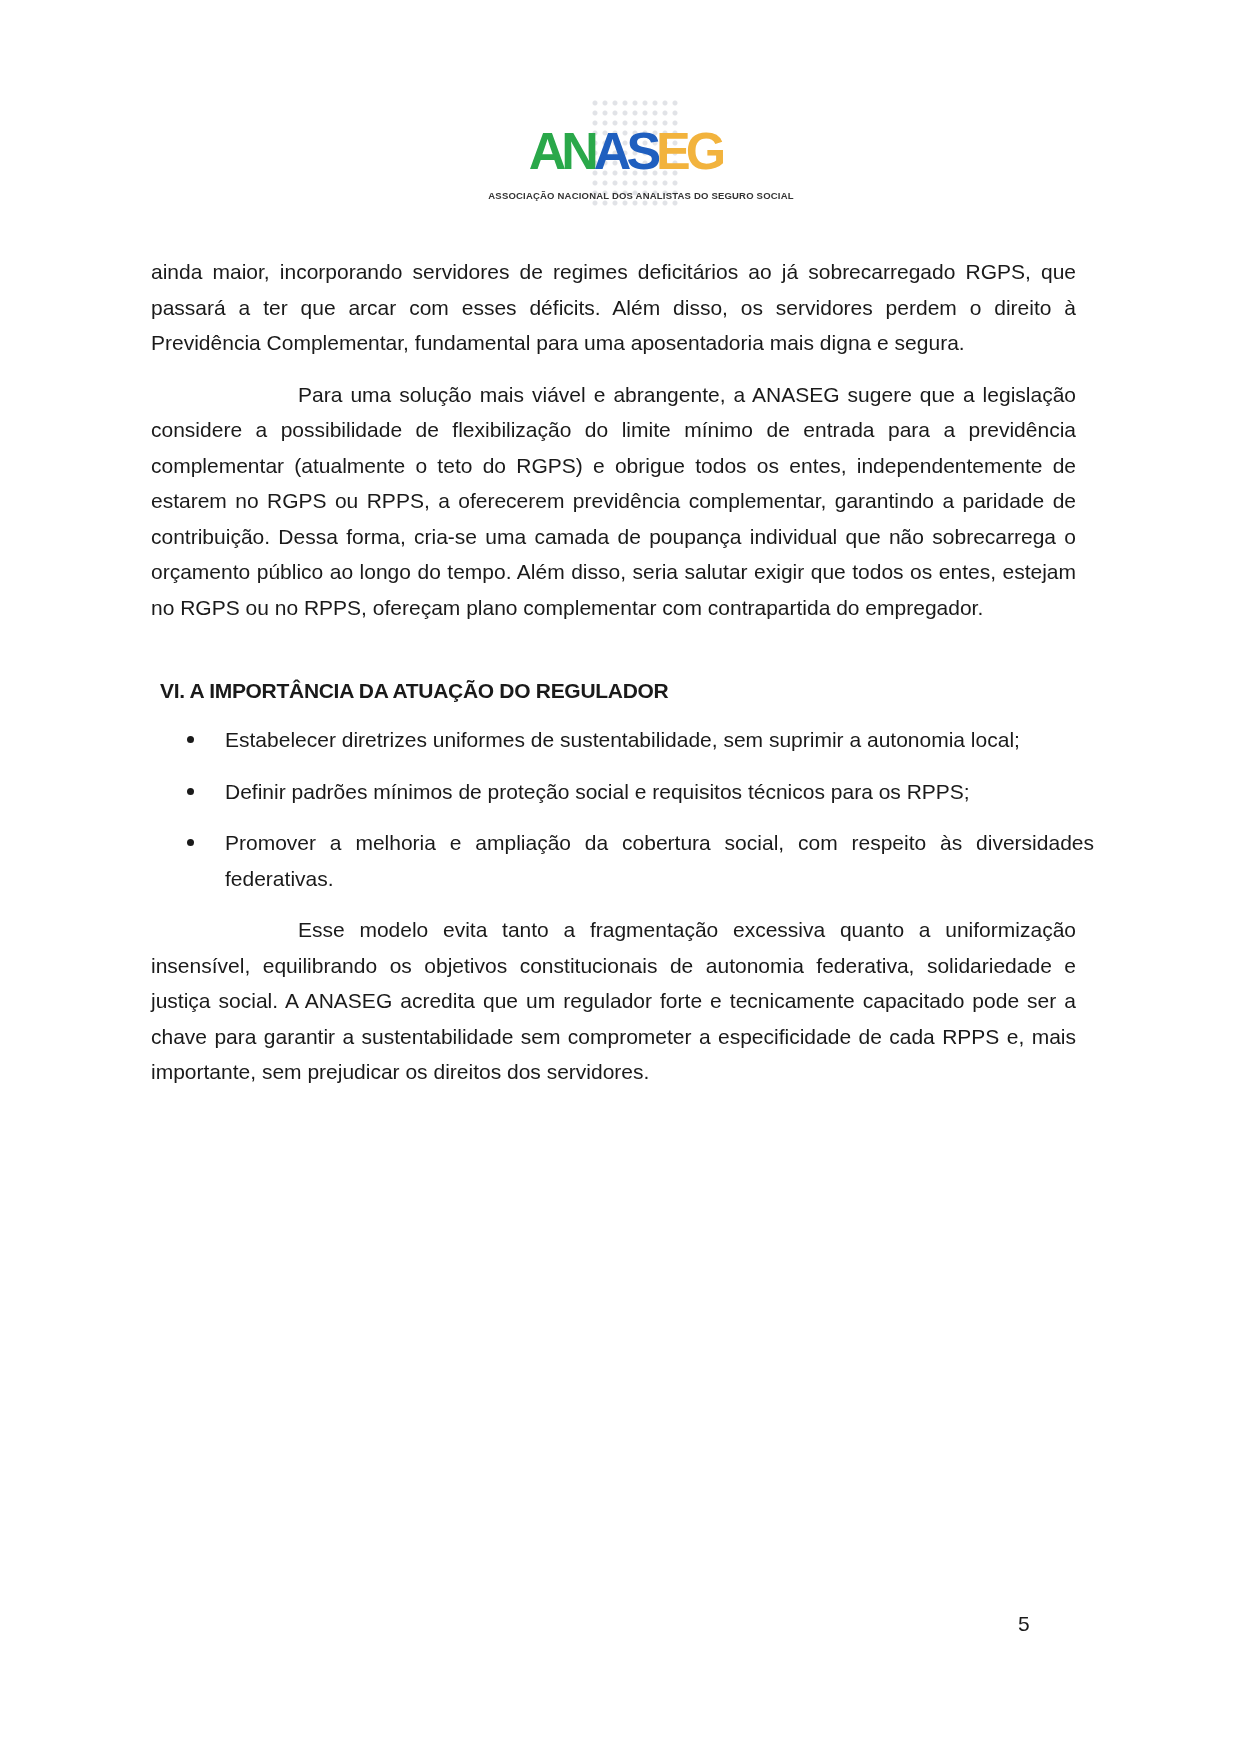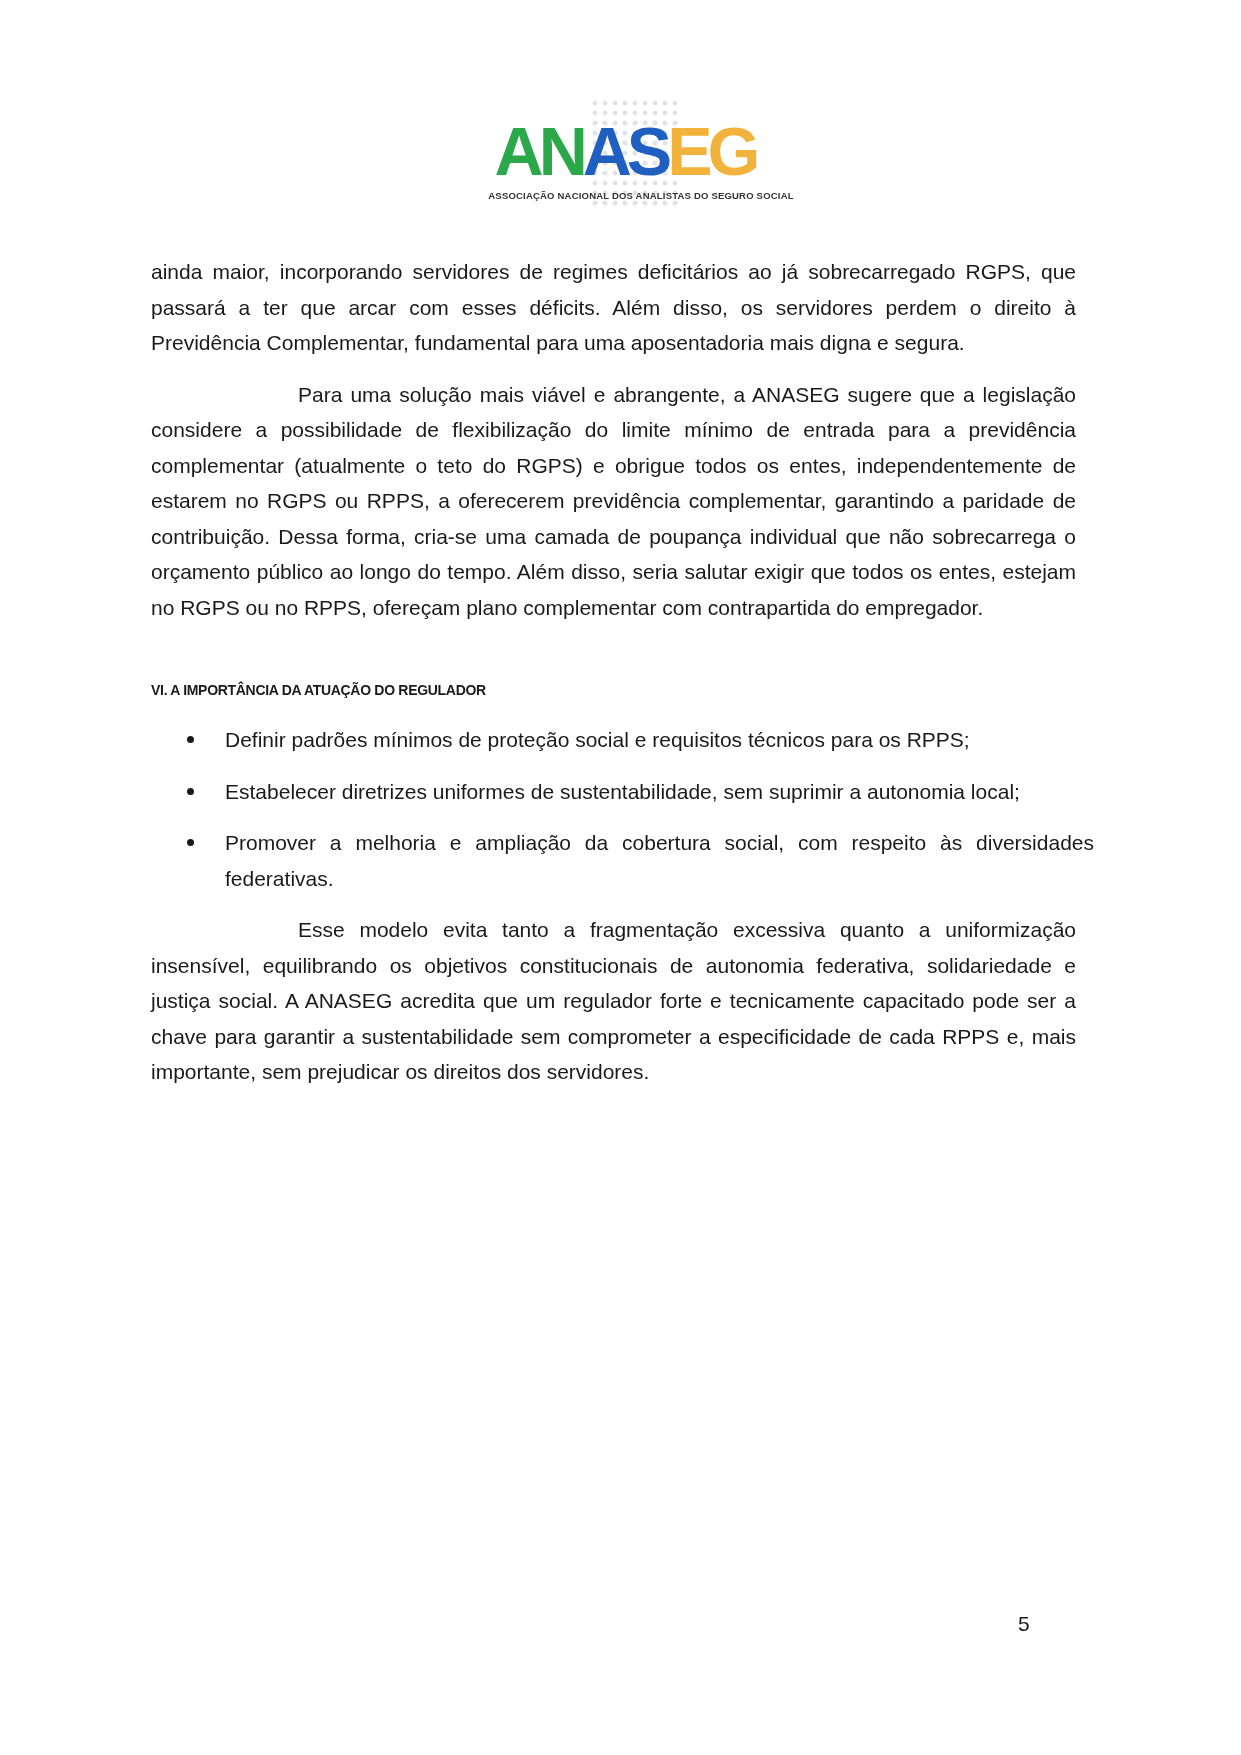--- a/index.html
+++ b/index.html
@@ -12,36 +12,36 @@
     }
     .logo-dots {
       position: absolute; left: 120px; top: 0px; width: 90px; height: 108px;
       background:
         radial-gradient(circle, #c9ccd3 2px, transparent 3px) 0 0/10px 10px;
       opacity: 0.55;
     }
     .logo-word {
       position: absolute; left: 0; top: 16px; width: 310px;
       font-family: "Liberation Sans", sans-serif; font-weight: bold;
-      font-size: 68px; line-height: 74px; letter-spacing: -5px; text-align: center;
+      font-size: 52px; line-height: 74px; letter-spacing: -5px; text-align: center;
     }
     .logo-word span { display: inline-block; }
     .logo-sub {
       position: absolute; left: 16px; top: 92px; width: 310px; text-align: center;
       font-family: "Liberation Sans", sans-serif; font-weight: bold;
       font-size: 9.5px; letter-spacing: 0.2px; color: #333;
     }
     .content {
       position: absolute; left: 151px; top: 254px; width: 943px;
       font-size: 21px; line-height: 35.5px; text-align: justify;
     }
     p { margin: 0 18px 16px 0; }
     .indent { text-indent: 147px; }
     h2 {
-      font-size: 14px; font-weight: bold; margin: 0; line-height: 35px;
+      font-size: 21px; font-weight: bold; margin: 9px; line-height: 35px;
       letter-spacing: -0.3px;
     }
     .h-vi { margin-top: 48px; margin-bottom: 14px; }
     .h-vii { margin-top: 44px; }
     ul { list-style: none; margin: 0 0 16px 0; padding: 0; }
     li { position: relative; padding-left: 74px; margin-bottom: 16px; }
     li .bullet {
       position: absolute; left: 36px; top: 14px; width: 7px; height: 7px;
       border-radius: 50%; background: #1a1a1a;
     }
@@ -60,22 +60,22 @@
   <div class="logo-sub">ASSOCIAÇÃO NACIONAL DOS ANALISTAS DO SEGURO SOCIAL</div>
 </div>
 
 <div class="content">
   <p>ainda maior, incorporando servidores de regimes deficitários ao já sobrecarregado RGPS, que passará a ter que arcar com esses déficits. Além disso, os servidores perdem o direito à Previdência Complementar, fundamental para uma aposentadoria mais digna e segura.</p>
   <p class="indent">Para uma solução mais viável e abrangente, a ANASEG sugere que a legislação considere a possibilidade de flexibilização do limite mínimo de entrada para a previdência complementar (atualmente o teto do RGPS) e obrigue todos os entes, independentemente de estarem no RGPS ou RPPS, a oferecerem previdência complementar, garantindo a paridade de contribuição. Dessa forma, cria-se uma camada de poupança individual que não sobrecarrega o orçamento público ao longo do tempo. Além disso, seria salutar exigir que todos os entes, estejam no RGPS ou no RPPS, ofereçam plano complementar com contrapartida do empregador.</p>
 
   <h2 class="h-vi">VI. A IMPORTÂNCIA DA ATUAÇÃO DO REGULADOR</h2>
 
   <ul>
+    <li><span class="bullet"></span><span>Estabelecer diretrizes uniformes de sustentabilidade, sem suprimir a autonomia local;</span></li>
     <li><span class="bullet"></span><span>Definir padrões mínimos de proteção social e requisitos técnicos para os RPPS;</span></li>
-    <li><span class="bullet"></span><span>Estabelecer diretrizes uniformes de sustentabilidade, sem suprimir a autonomia local;</span></li>
     <li><span class="bullet"></span><span>Promover a melhoria e ampliação da cobertura social, com respeito às diversidades federativas.</span></li>
   </ul>
 
   <p class="indent">Esse modelo evita tanto a fragmentação excessiva quanto a uniformização insensível, equilibrando os objetivos constitucionais de autonomia federativa, solidariedade e justiça social. A ANASEG acredita que um regulador forte e tecnicamente capacitado pode ser a chave para garantir a sustentabilidade sem comprometer a especificidade de cada RPPS e, mais importante, sem prejudicar os direitos dos servidores.</p>
 
 </div>
 
 <div class="page-num">5</div>
 
 </body></html>

